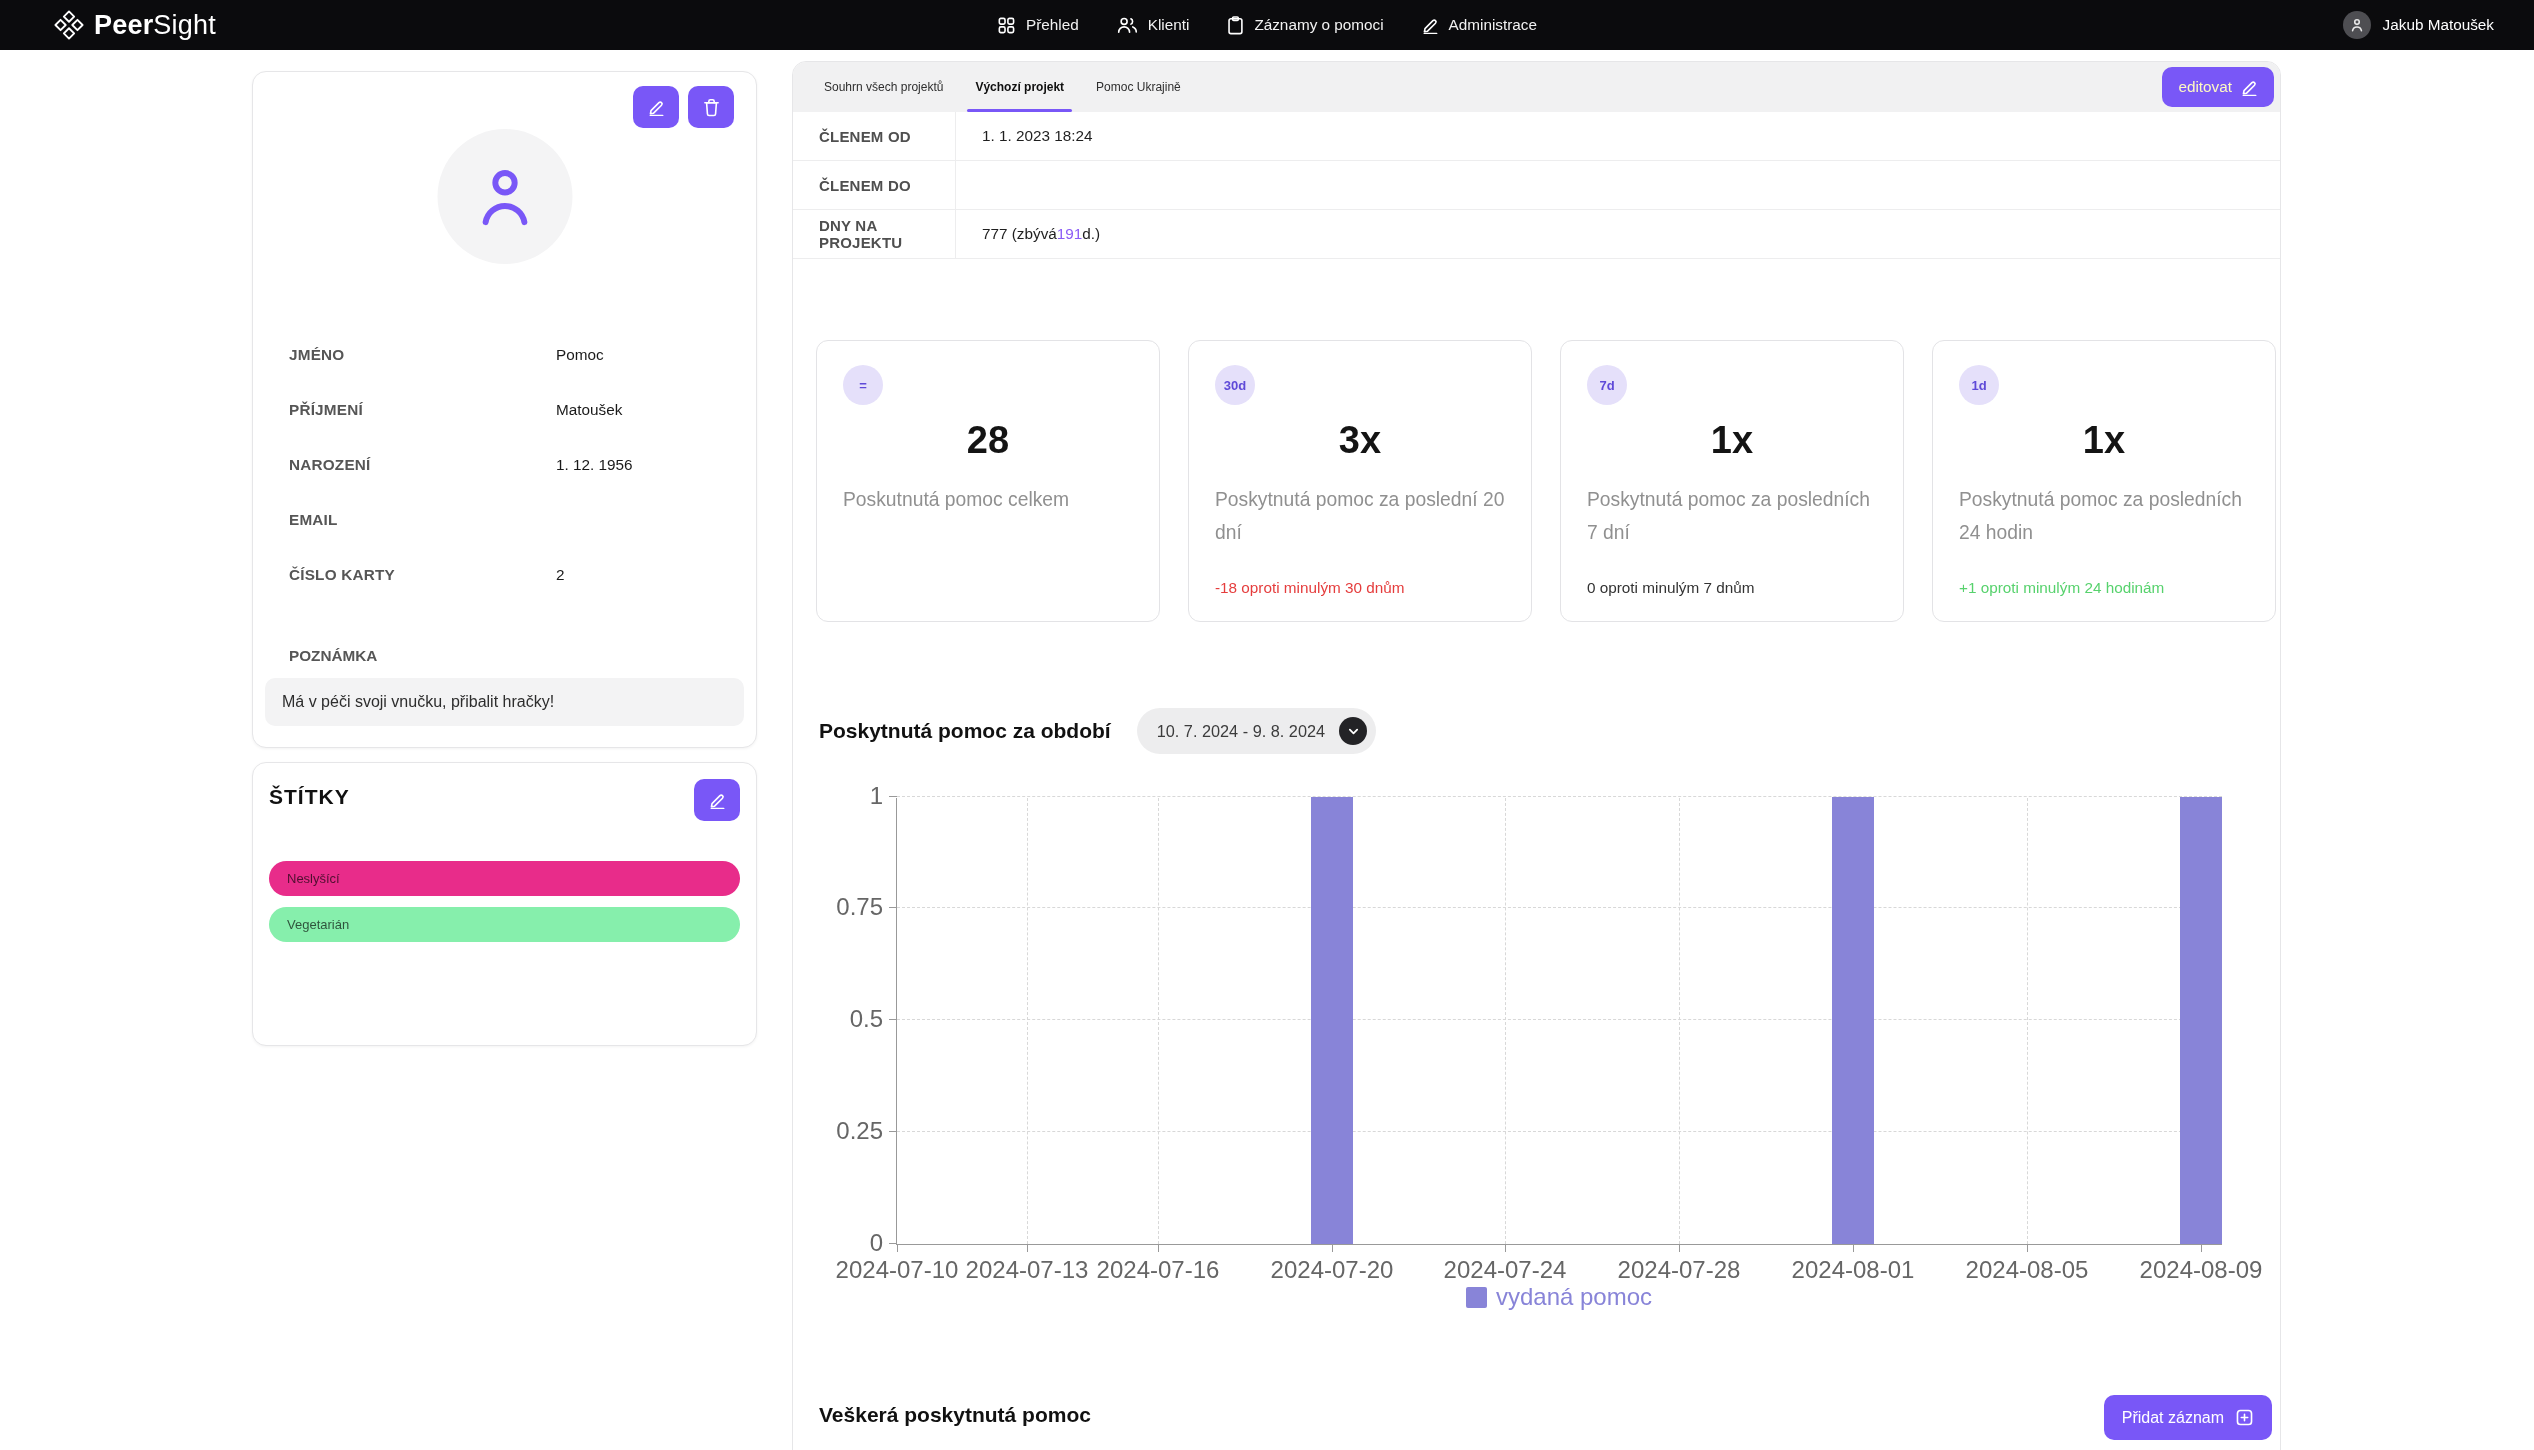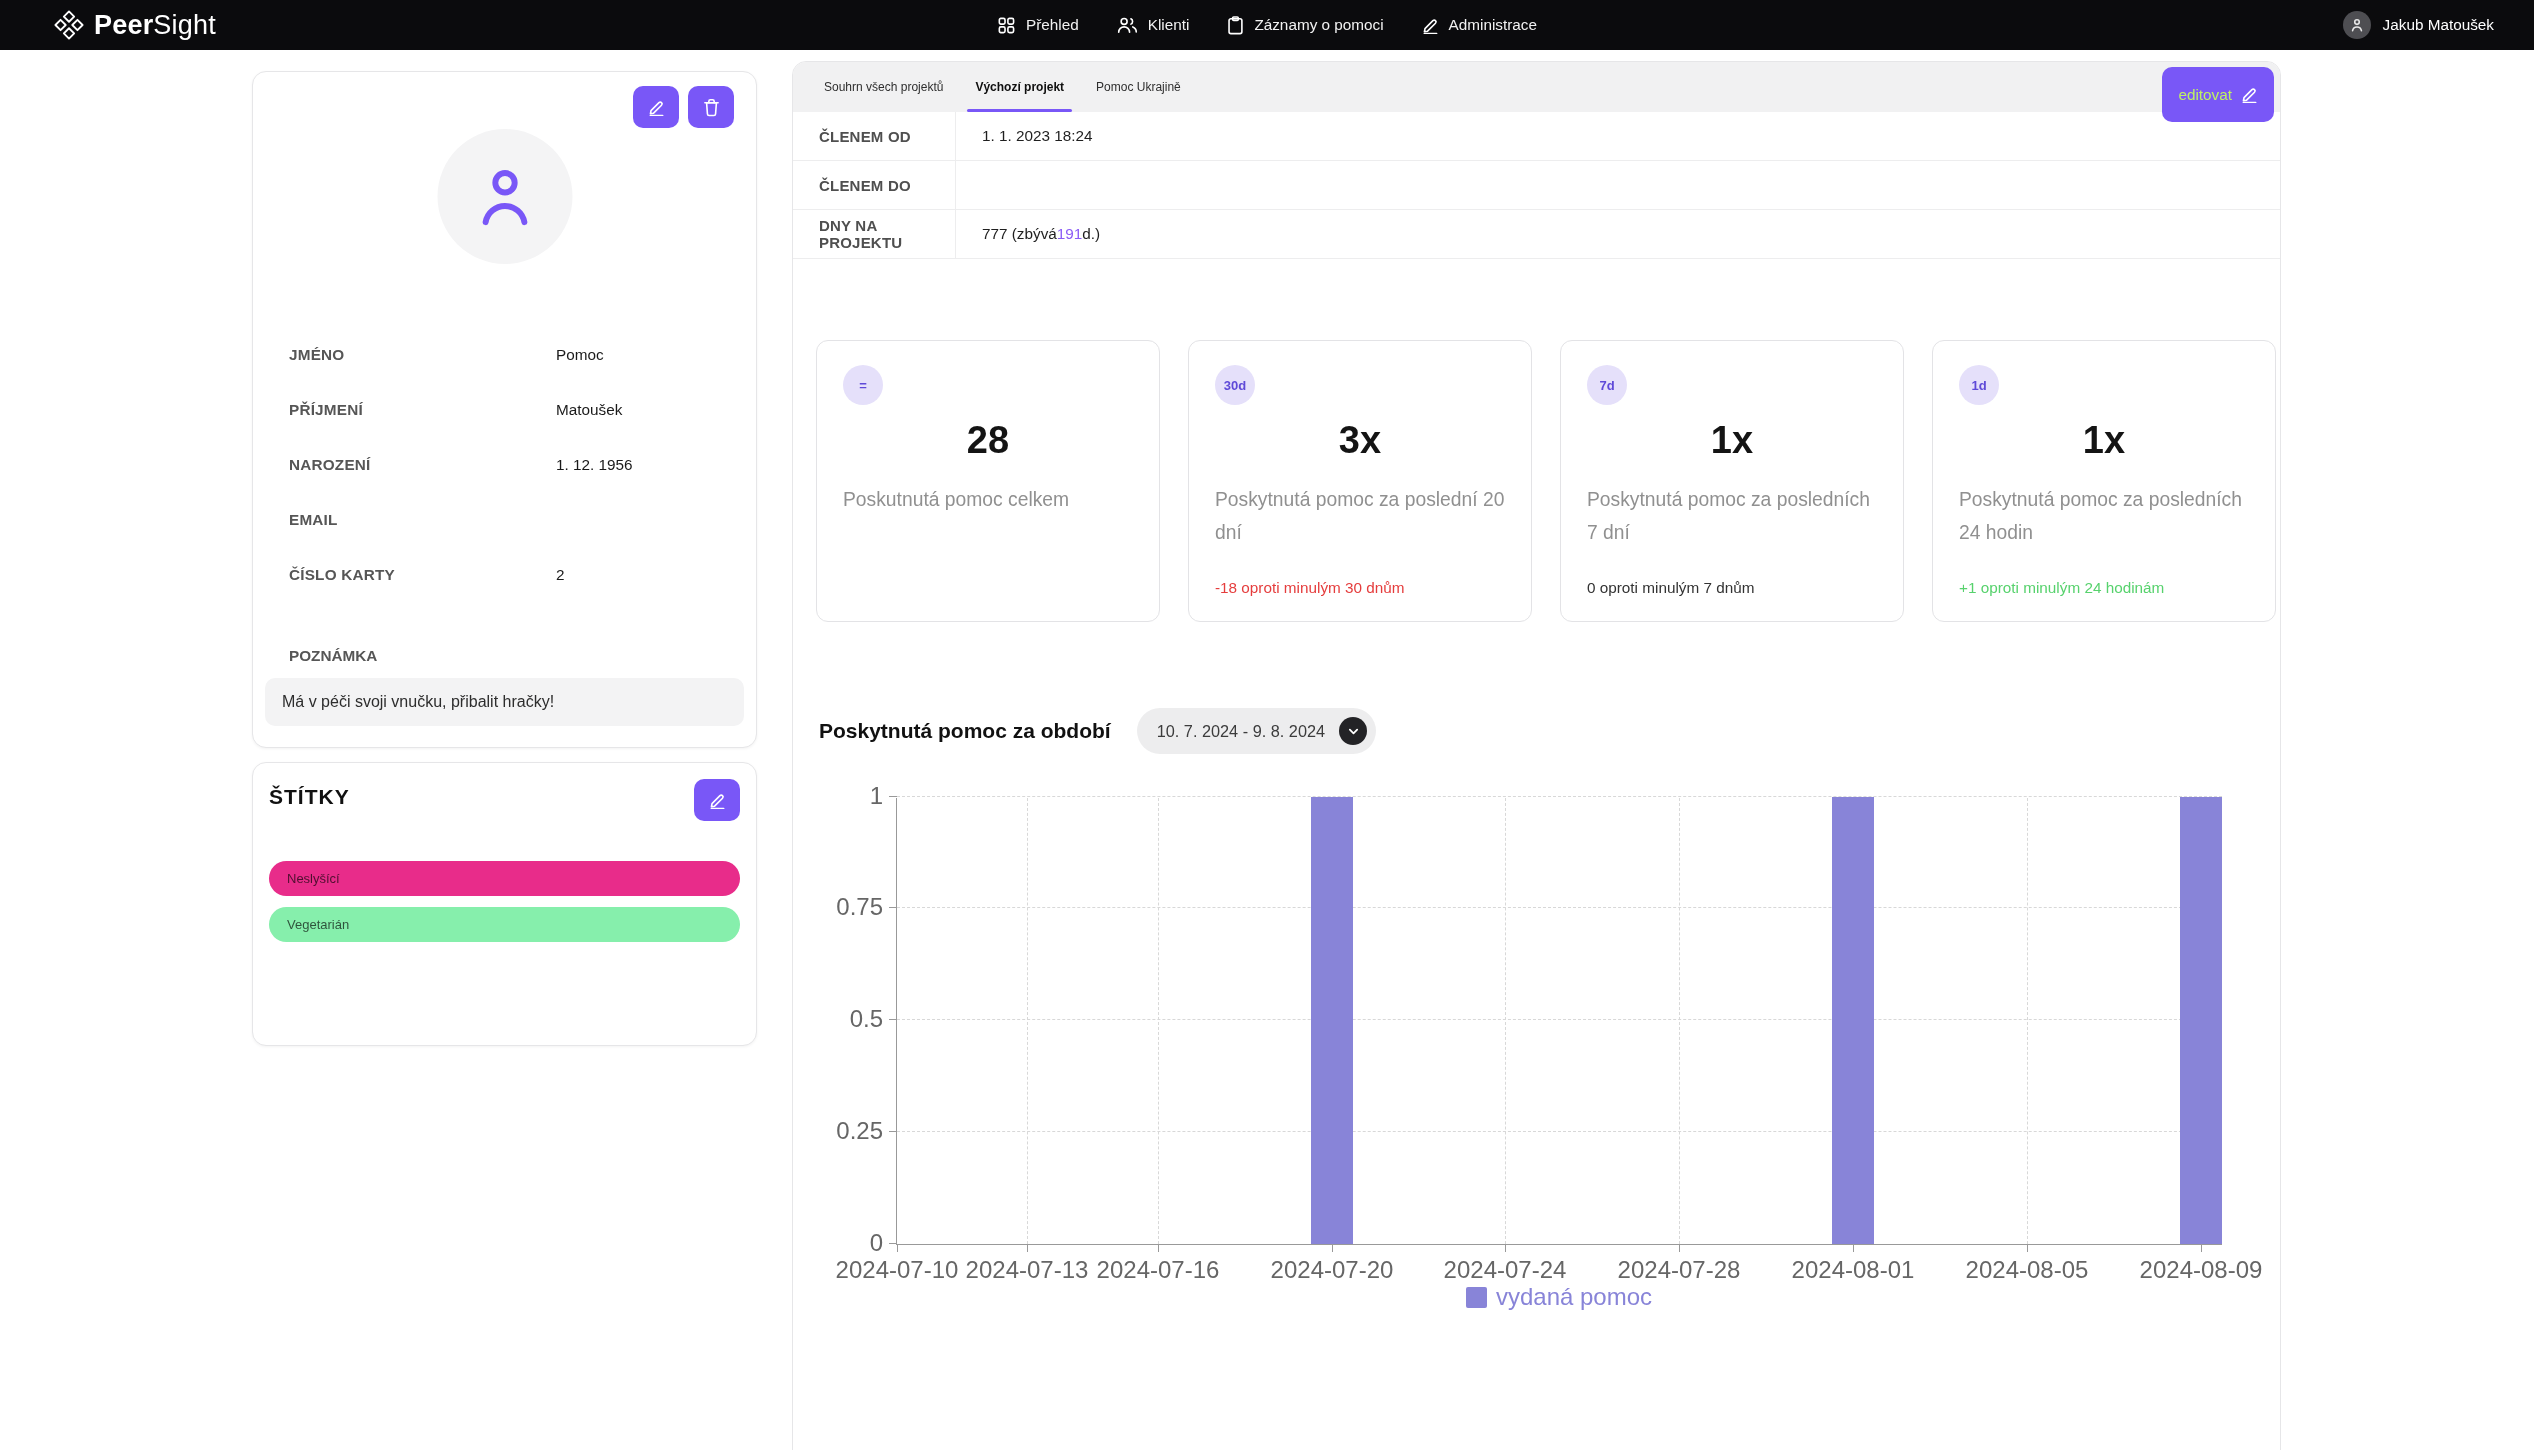--- a/index.html
+++ b/index.html
@@ -47,22 +47,22 @@
     font-size:13px; color:rgba(0,0,0,.66); }
 
   
   .panel { position:absolute; left:792px; top:61px; width:1489px; height:1465px;
     background:#fff; border:1px solid #e6e6e8; border-radius:14px; }
   .tabbar { position:absolute; left:0; top:0; width:100%; height:50px; background:#f1f1f2;
     border-radius:13px 13px 0 0; display:flex; align-items:center; padding-left:15px; }
   .tab { font-size:12px; color:#2e2e2e; padding:0 16px; height:50px; display:flex; align-items:center; position:relative; cursor:pointer; }
   .tab.active { color:#0f0f0f; font-weight:700; }
   .tab.active::after { content:""; position:absolute; left:8px; right:8px; bottom:0; height:3px; background:#7957f7; border-radius:2px; }
-  .edit-btn { position:absolute; right:6px; top:5px; height:55px; padding:0 16px; border:none; border-radius:10px;
-    background:#7957f7; color:#bef264; font-size:15.3px; display:flex; align-items:center; gap:9px; cursor:pointer;
+  .edit-btn { position:absolute; right:6px; top:5px; height:40px; padding:0 16px; border:none; border-radius:10px;
+    background:#7957f7; color:#fef9c3; font-size:15.3px; display:flex; align-items:center; gap:9px; cursor:pointer;
     font-family:inherit; }
 
   .mrows { position:absolute; left:0; top:50px; width:100%; }
   .mrow { height:49px; display:flex; align-items:center; border-bottom:1px solid #ededee; }
   .mrow-label { width:162px; padding-left:26px; font-size:15px; font-weight:700; color:#4f4f4f; letter-spacing:0.2px; }
   .mrow-value { border-left:1px solid #ededee; align-self:stretch; display:flex; align-items:center;
     padding-left:26px; font-size:15.3px; color:#1f1f1f; flex:1; }
   .hl-green { color:#8b5cf6; }
 
   .stat-row { position:absolute; left:23px; top:278px; display:flex; gap:28px; }
@@ -359,15 +359,27 @@
       <div class="bar" style="left: 935px; height: 447px; background: rgb(136, 132, 216);"></div>
       <div class="bar" style="left: 1283px; height: 447px; background: rgb(136, 132, 216);"></div>
     </div>
   <div class="legend" id="legend-mount">
       <div class="legend-item">
         <span class="legend-swatch" style="background: rgb(136, 132, 216);"></span>
         <span style="color: rgb(136, 132, 216);">vydaná pomoc</span>
       </div>
     </div>
 
+  <div class="bottom-row">
+    <span class="bottom-title">Veškerá poskytnutá pomoc</span>
+    <button class="add-btn">
+      <span>Přidat záznam</span>
+        <span>
+          <svg width="19" height="19" viewBox="0 0 20 20" fill="none" stroke="#fff" stroke-width="1.7" stroke-linejoin="round" stroke-linecap="round">
+    <rect x="2.6" y="2.6" width="14.8" height="14.8" rx="3.2"></rect>
+            <path d="M10 6.6 V13.4 M6.6 10 H13.4"></path>
+  </svg>
+        </span>
+    </button>
+  </div>
 
 </section>
 
 
 </body></html>

